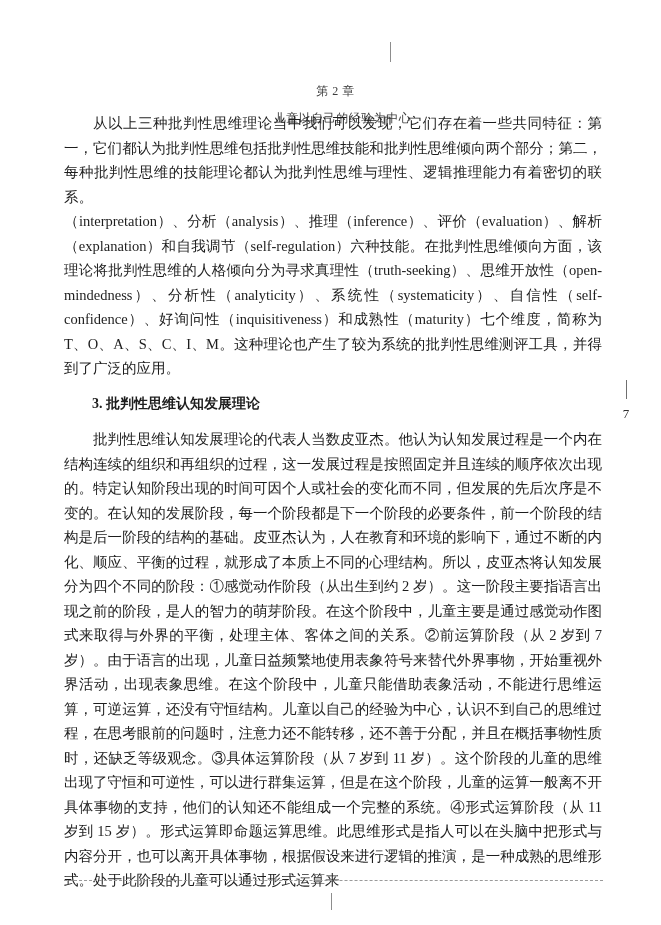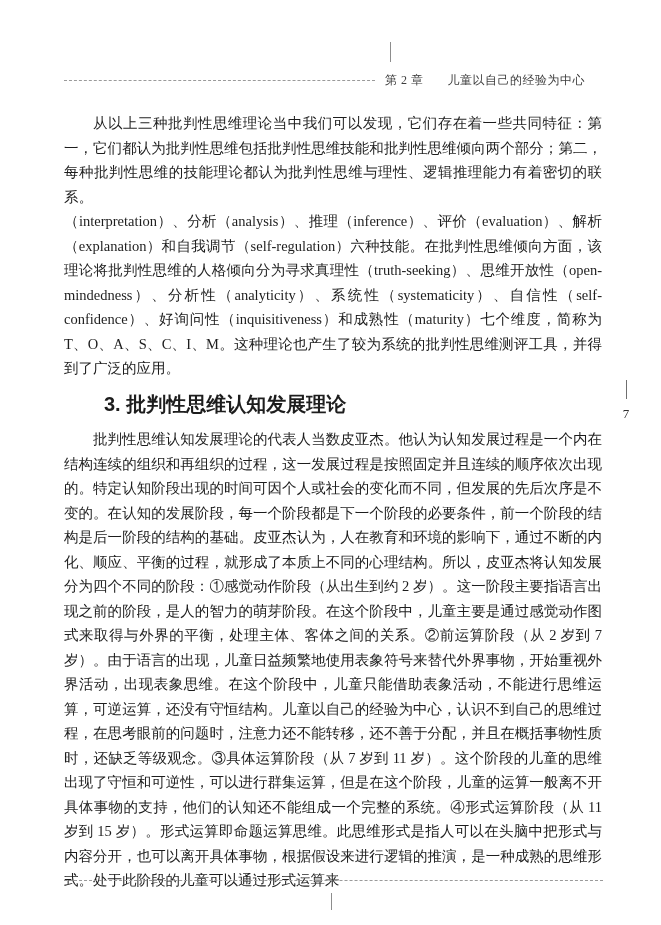--- a/index.html
+++ b/index.html
@@ -19,25 +19,26 @@
       position: absolute;
       width: 1px;
       background: #8d8d8d;
     }
     .top-mark { left: 390px; top: 42px; height: 20px; }
     .bottom-mark { left: 331px; top: 893px; height: 17px; }
 
     .running-header {
       position: absolute;
       left: 64px;
-      right: 76px;
+      right: 40px;
       top: 72px;
       display: flex;
       align-items: center;
       gap: 10px;
+      flex-direction: column;
     }
     .running-header .dash-rule {
       flex: 1;
       border-top: 1px dashed #9a9a9a;
       height: 0;
     }
     .running-header .htext {
       font-size: 12px;
       color: #3c3c3c;
       white-space: nowrap;
@@ -82,23 +83,23 @@
       text-align: justify;
       text-justify: inter-ideograph;
     }
     .para {
       margin: 0;
     }
     .para.indent {
       text-indent: 2em;
     }
     .section-heading {
-      font-family: Liberation Sans, sans-serif;
+      font-family: Liberation Serif, serif;
       font-weight: bold;
-      font-size: 20px;
+      font-size: 14px;
       text-indent: 2em;
       margin: 11px 0 11px 0;
     }
   </style>
 </head>
 <body>
 
 <div class="crop-mark top-mark"></div>
 <div class="crop-mark bottom-mark"></div>
 

